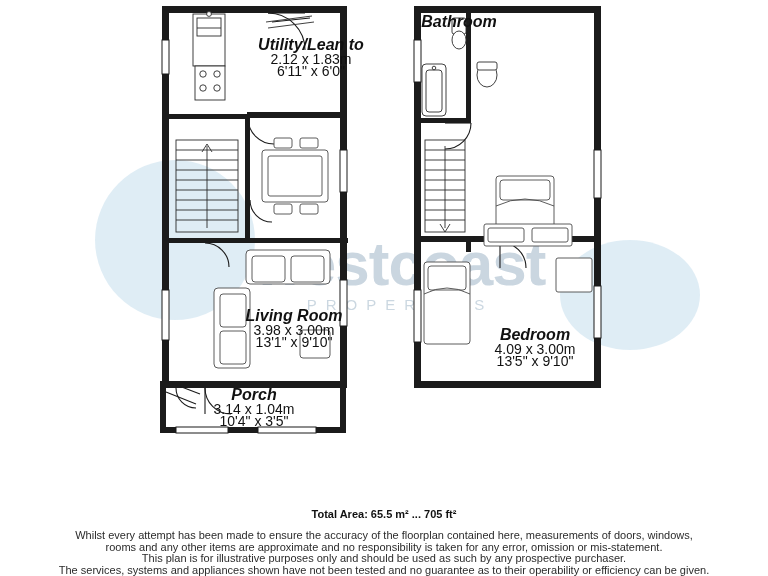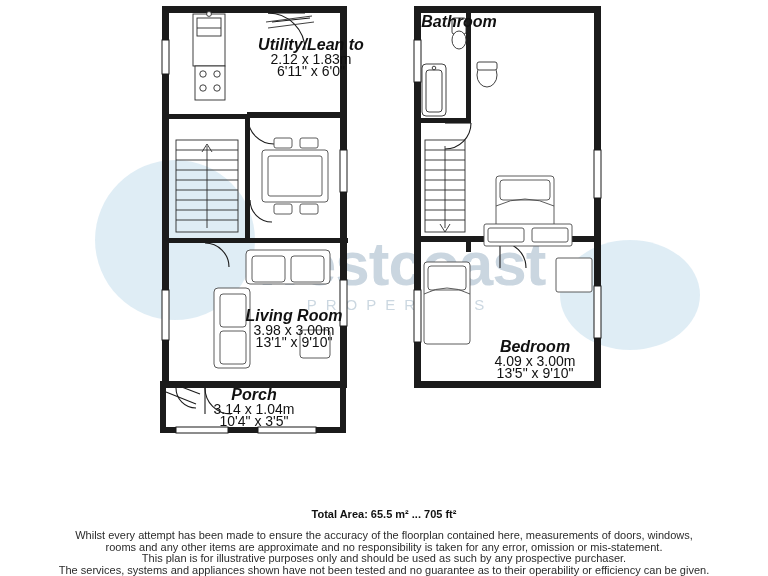--- a/index.html
+++ b/index.html
@@ -369,21 +369,21 @@
     <span class="rname">Porch</span>
     <span class="rdim">3.14 x 1.04m</span>
     <span class="rdim">10'4" x 3'5"</span>
   </div>
 
   <div class="room-label" style="left:404px; top:16px; width:110px;">
     <span class="rname">Bathroom</span>
   </div>
 
 
-  <div class="room-label" style="left:477px; top:341px; width:116px;">
+  <div class="room-label" style="left:477px; top:329px; width:116px;">
     <span class="rname">Bedroom</span>
     <span class="rdim">4.09 x 3.00m</span>
     <span class="rdim">13'5" x 9'10"</span>
   </div>
 
   <div class="footer">
     <div class="total-area">Total Area: 65.5 m² ... 705 ft²</div>
     <div class="disclaimer">
       <div>Whilst every attempt has been made to ensure the accuracy of the floorplan contained here, measurements of doors, windows,</div>
       <div>rooms and any other items are approximate and no responsibility is taken for any error, omission or mis-statement.</div>

